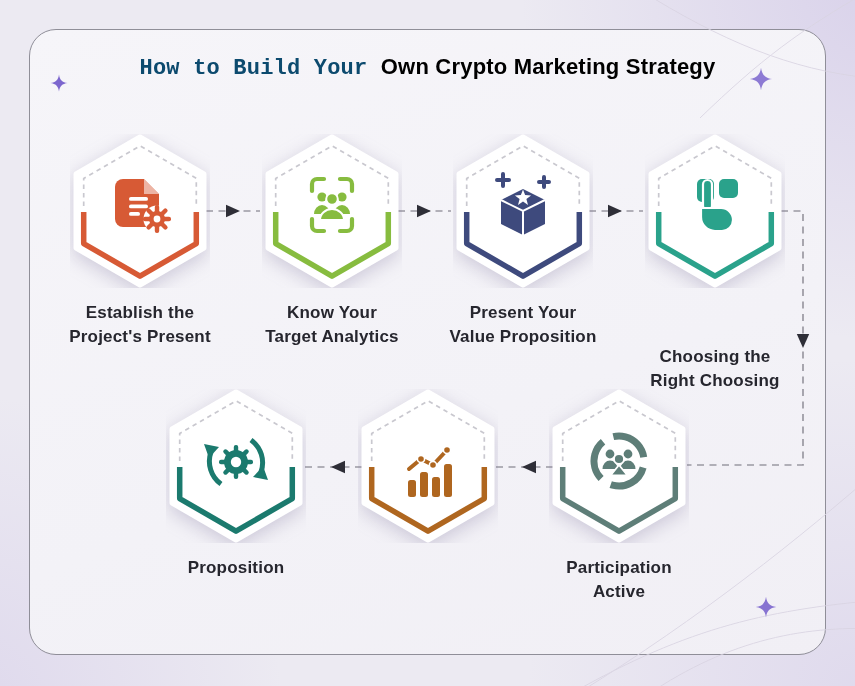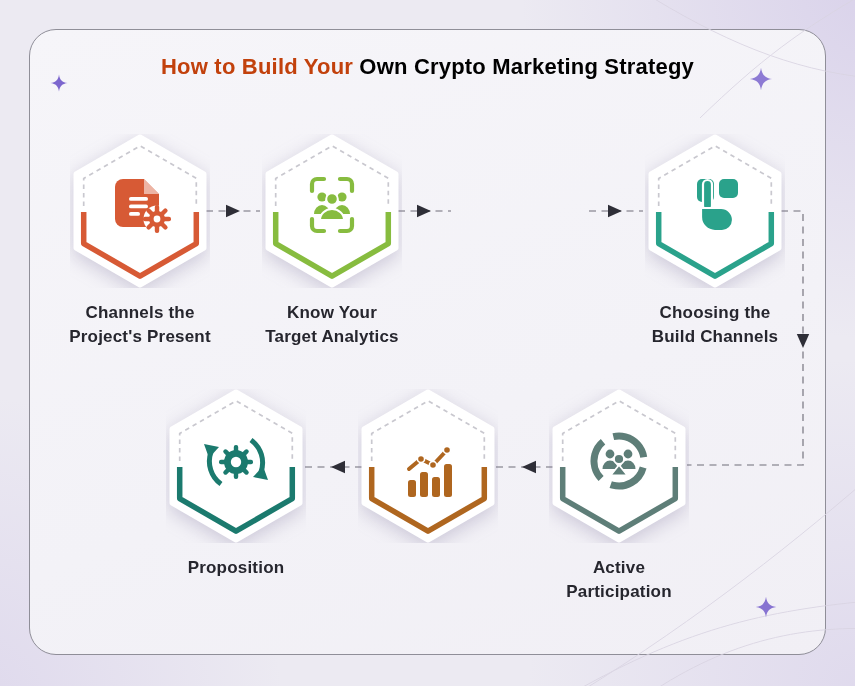--- a/index.html
+++ b/index.html
@@ -52,21 +52,21 @@
       <path d="M870,-10 C800,30 760,60 700,118"></path>
       <path d="M880,468 C800,538 700,618 580,692"></path>
       <path d="M560,700 C680,630 762,610 880,600"></path>
       <path d="M640,700 C722,642 800,625 880,629"></path>
     </g>
   </svg>
 
   <div class="layer">
 
     <div class="title">
-      <span style="color: #c2410c;">How to Build Your </span><span style="color: #000000;">Own Crypto Marketing Strategy</span>
+      <span style="color: #0c4a6e; font-family: Liberation Mono, monospace;">How to Build Your </span><span style="color: #000000;">Own Crypto Marketing Strategy</span>
     </div>
 
     <svg class="sparkle sp-left" viewBox="0 0 28 28" style="color: rgb(124, 102, 206);">
       <path fill="currentColor" d="M14,2 C15,9.5 18.5,13 26,14 C18.5,15 15,18.5 14,26 C13,18.5 9.5,15 2,14 C9.5,13 13,9.5 14,2 Z"></path>
     </svg>
     <svg class="sparkle sp-right" viewBox="0 0 28 28" style="color: rgb(124, 102, 206);">
       <path fill="currentColor" d="M14,2 C15,9.5 18.5,13 26,14 C18.5,15 15,18.5 14,26 C13,18.5 9.5,15 2,14 C9.5,13 13,9.5 14,2 Z"></path>
     </svg>
     <svg class="sparkle sp-bottom" viewBox="0 0 28 28" style="color: rgb(124, 102, 206);">
       <path fill="currentColor" d="M14,2 C15,9.5 18.5,13 26,14 C18.5,15 15,18.5 14,26 C13,18.5 9.5,15 2,14 C9.5,13 13,9.5 14,2 Z"></path>
@@ -107,21 +107,21 @@
             <rect x="84.8" y="71" width="4.4" height="28" rx="2"></rect>
             <rect x="84.8" y="71" width="4.4" height="28" rx="2" transform="rotate(45 87 85)"></rect>
             <rect x="84.8" y="71" width="4.4" height="28" rx="2" transform="rotate(90 87 85)"></rect>
             <rect x="84.8" y="71" width="4.4" height="28" rx="2" transform="rotate(135 87 85)"></rect>
             <circle cx="87" cy="85" r="8"></circle>
           </g>
           <circle cx="87" cy="85" r="3.4" fill="#fff"></circle>
         </g>
       </svg>
       <div class="label">
-        <span>Channels the</span>
+        <span>Establish the</span>
         <span>Project's Present</span>
       </div>
     </div>
 
     <div class="step s2" style="color: rgb(135, 188, 63); align-items: center;">
       <svg class="hex" viewBox="0 0 140 154">
         <path class="hex-white" d="M70,3 L134,40 L134,114 L70,151 L6,114 L6,40 Z"></path>
         <path class="hex-dash" d="M13.7,72 L13.7,44.4 L70,11.9 L126.3,44.4 L126.3,72"></path>
         <path class="hex-solid" d="M13.7,78 L13.7,109.6 L70,142.1 L126.3,109.6 L126.3,78"></path>
         <g>
@@ -140,36 +140,56 @@
             <path d="M58,86 a12,11 0 0 1 24,0 z" stroke="#fff" stroke-width="2"></path>
           </g>
         </g>
       </svg>
       <div class="label">
         <span>Know Your</span>
         <span>Target Analytics</span>
       </div>
     </div>
 
-
-    <div class="step s4" style="color: rgb(42, 162, 139);">
+    <div class="step s3" style="color: rgb(62, 74, 125);">
+      <svg class="hex" viewBox="0 0 140 154">
+        <path class="hex-white" d="M70,3 L134,40 L134,114 L70,151 L6,114 L6,40 Z"></path>
+        <path class="hex-dash" d="M13.7,72 L13.7,44.4 L70,11.9 L126.3,44.4 L126.3,72"></path>
+        <path class="hex-solid" d="M13.7,78 L13.7,109.6 L70,142.1 L126.3,109.6 L126.3,78"></path>
+        <g>
+          <g stroke="currentColor" stroke-width="4" stroke-linecap="round">
+            <path d="M50,40 v12 M44,46 h12"></path>
+            <path d="M91,43 v10 M86,48 h10"></path>
+          </g>
+          <polygon points="48,66 70,55 92,66 92,90 70,101 48,90" fill="currentColor"></polygon>
+          <path d="M48,66 L70,77 L92,66 M70,77 V101" stroke="#fff" stroke-width="2" fill="none"></path>
+          <polygon points="70,55.5 72.1,61.1 78.1,61.4 73.4,65.1 75,70.9 70,67.6 65,70.9 66.6,65.1 61.9,61.4 67.9,61.1" fill="#fff"></polygon>
+        </g>
+      </svg>
+      <div class="label">
+        <span>Present Your</span>
+        <span>Value Proposition</span>
+      </div>
+    </div>
+
+    <div class="step s4" style="color: rgb(42, 162, 139); gap: 44px;">
       <svg class="hex" viewBox="0 0 140 154">
         <path class="hex-white" d="M70,3 L134,40 L134,114 L70,151 L6,114 L6,40 Z"></path>
         <path class="hex-dash" d="M13.7,72 L13.7,44.4 L70,11.9 L126.3,44.4 L126.3,72"></path>
         <path class="hex-solid" d="M13.7,78 L13.7,109.6 L70,142.1 L126.3,109.6 L126.3,78"></path>
         <g>
           <rect x="52" y="45" width="17" height="23" rx="5" fill="currentColor"></rect>
           <rect x="74" y="45" width="19" height="19" rx="5" fill="currentColor"></rect>
           <rect x="58" y="46" width="9" height="30" rx="4.5" fill="currentColor" stroke="#fff" stroke-width="2.2"></rect>
           <path d="M56,74 h20 a12,12 0 0 1 12,12 a11,11 0 0 1 -11,11 h-7 A14,14 0 0 1 56,83 z" fill="currentColor" stroke="#fff" stroke-width="2.2" stroke-linejoin="round"></path>
         </g>
       </svg>
       <div class="label">
         <span>Choosing the</span>
-        <span>Build Channels</span>
+        <span>Right Choosing</span>
       </div>
     </div>
 
     <div class="step s5" style="color: rgb(94, 126, 120);">
       <svg class="hex" viewBox="0 0 140 154">
         <path class="hex-white" d="M70,3 L134,40 L134,114 L70,151 L6,114 L6,40 Z"></path>
         <path class="hex-dash" d="M13.7,72 L13.7,44.4 L70,11.9 L126.3,44.4 L126.3,72"></path>
         <path class="hex-solid" d="M13.7,78 L13.7,109.6 L70,142.1 L126.3,109.6 L126.3,78"></path>
         <g>
           <circle cx="70" cy="72" r="25" fill="none" stroke="currentColor" stroke-width="7" stroke-dasharray="41 11.4" transform="rotate(15 70 72)"></circle>
@@ -177,22 +197,22 @@
             <circle cx="61" cy="65" r="4.4"></circle>
             <circle cx="79" cy="65" r="4.4"></circle>
             <path d="M53.5,80 a7.5,8.5 0 0 1 15,0 z"></path>
             <path d="M71.5,80 a7.5,8.5 0 0 1 15,0 z"></path>
             <circle cx="70" cy="70" r="5" stroke="#fff" stroke-width="1.8"></circle>
             <path d="M70,76 l-8.5,10.5 h17 z" stroke="#fff" stroke-width="1.8" stroke-linejoin="round"></path>
           </g>
         </g>
       </svg>
       <div class="label">
+        <span>Participation</span>
         <span>Active</span>
-        <span>Participation</span>
       </div>
     </div>
 
     <div class="step s6" style="color: rgb(175, 102, 31);">
       <svg class="hex" viewBox="0 0 140 154">
         <path class="hex-white" d="M70,3 L134,40 L134,114 L70,151 L6,114 L6,40 Z"></path>
         <path class="hex-dash" d="M13.7,72 L13.7,44.4 L70,11.9 L126.3,44.4 L126.3,72"></path>
         <path class="hex-solid" d="M13.7,78 L13.7,109.6 L70,142.1 L126.3,109.6 L126.3,78"></path>
         <g>
           <rect x="50" y="91" width="8" height="17" rx="2.5" fill="currentColor"></rect>

